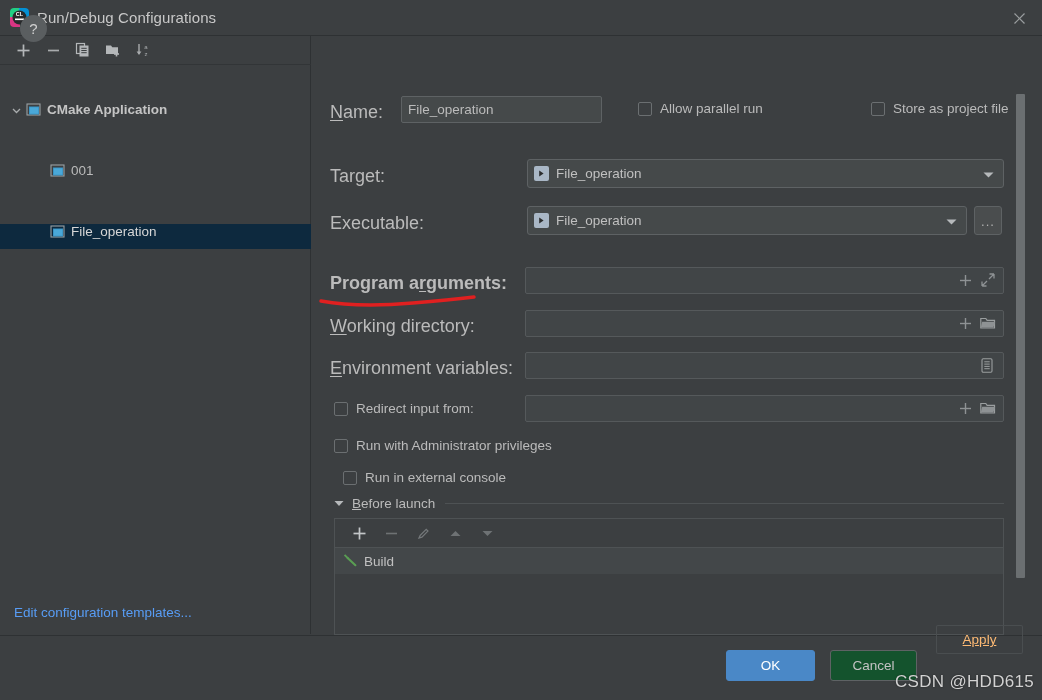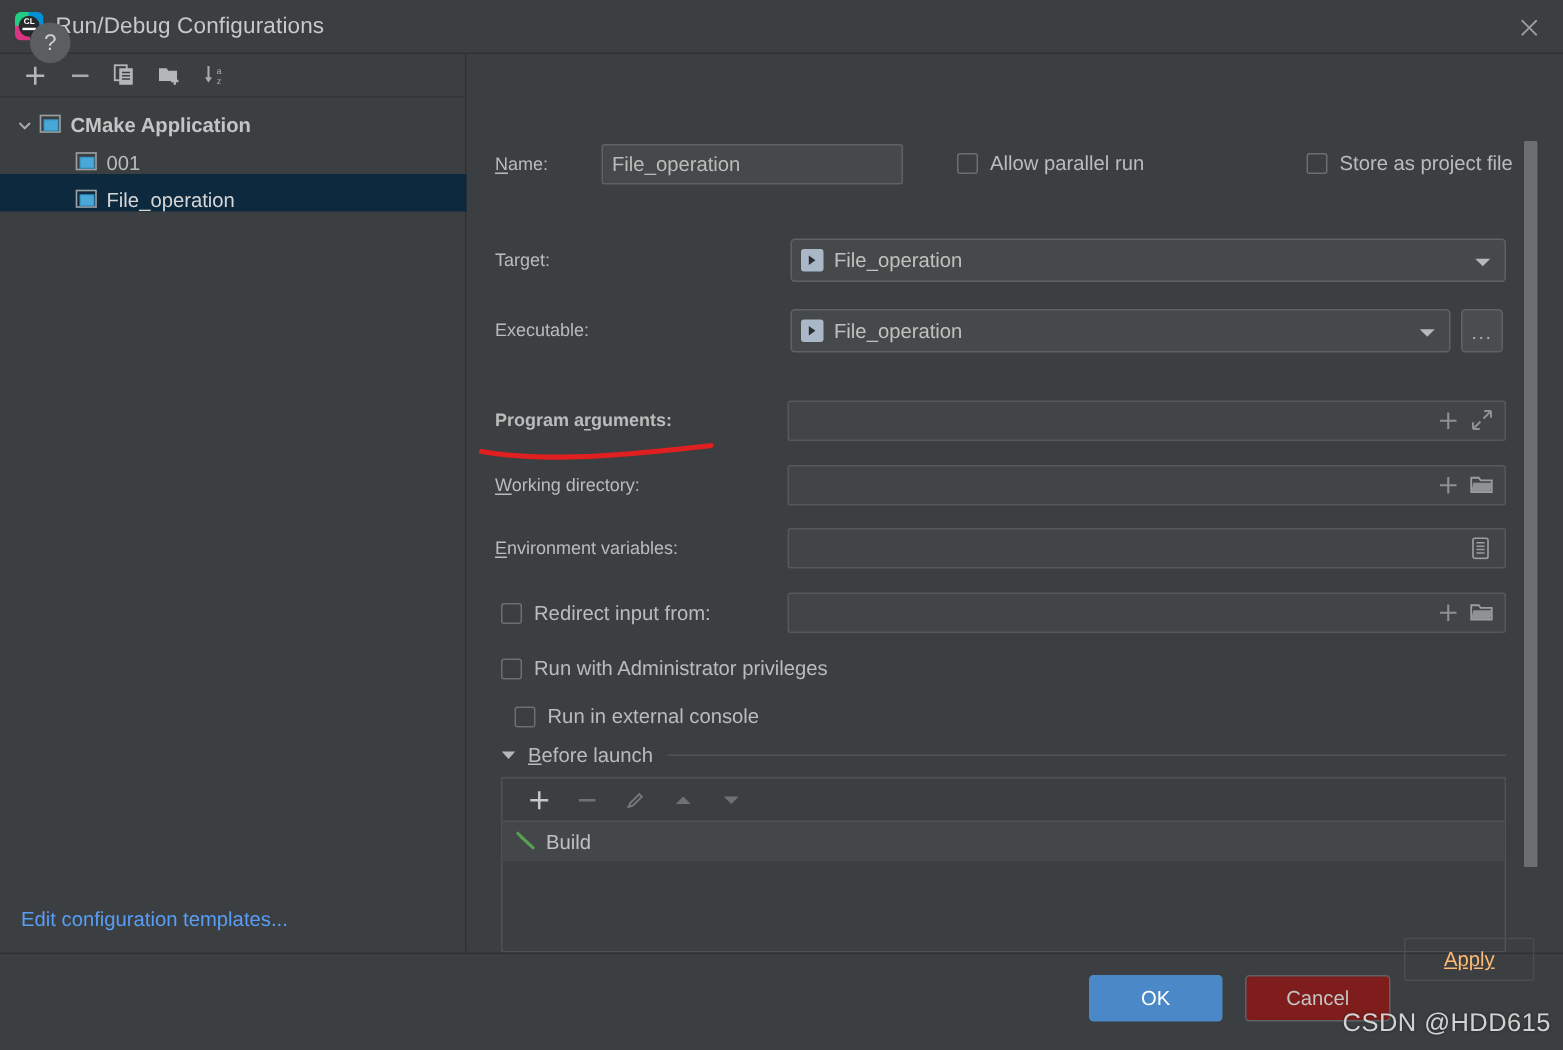--- a/index.html
+++ b/index.html
@@ -58,24 +58,25 @@
     width: 30px; height: 25px;
     display: flex; align-items: center; justify-content: center;
     cursor: pointer;
   }
   #tree {
     position: absolute; left: 0; top: 30px; width: 311px;
   }
   .tree-row {
     position: relative;
     height: 25px;
-    display: flex; align-items: flex-end;
+    display: flex; align-items: flex-start;
     cursor: pointer;
     padding-left: 8px;
     white-space: nowrap;
+    margin-top: 36px;
   }
   .tree-row.level0 { padding-left: 8px; }
   .tree-row.level1 { padding-left: 50px; }
   .tree-row.selected { background: #0d293e; }
   .tree-arrow {
     width: 16px; height: 16px;
     display: flex; align-items: center; justify-content: center;
     margin-right: 2px; flex: none;
   }
   .tree-icon { width: 16px; height: 16px; margin-right: 5px; flex: none; }
@@ -91,21 +92,21 @@
 
   
   #right-panel {
     position: absolute; left: 312px; top: 36px;
     width: 730px; height: 598px;
     background: #3c3f41;
   }
 
   .lbl {
     position: absolute;
-    font-size: 12px; color: #bbbbbb;
+    font-size: 18px; color: #bbbbbb;
     white-space: nowrap;
     text-align: center;
   }
   .lbl u { text-decoration: underline; text-underline-offset: 2px; }
 
   .textfield {
     position: absolute;
     background: #45494a;
     border: 1px solid #5e6264;
     border-radius: 2px;
@@ -252,22 +253,22 @@
     display: flex; align-items: center; justify-content: center;
     font-size: 13.5px;
     cursor: pointer;
   }
   #btn-ok {
     left: 726px; top: 650px; width: 89px;
     background: #4a88c7; color: #ffffff;
     border: 1px solid #4a88c7;
   }
   #btn-cancel {
-    left: 830px; top: 650px; width: 97px;
-    background: #7f1d1d; color: #c3c3c3;
+    left: 830px; top: 650px; width: 87px;
+    background: #14532d; color: #c3c3c3;
     border: 1px solid #5e6264;
   }
   #btn-apply {
     left: 935px; top: 624px; width: 89px;
     background: #42464800; color: #fdba74;
     border: 1px solid #50545600;
     box-shadow: inset 0 0 0 1px #4a4e50;
     text-decoration: underline;
   }
 

